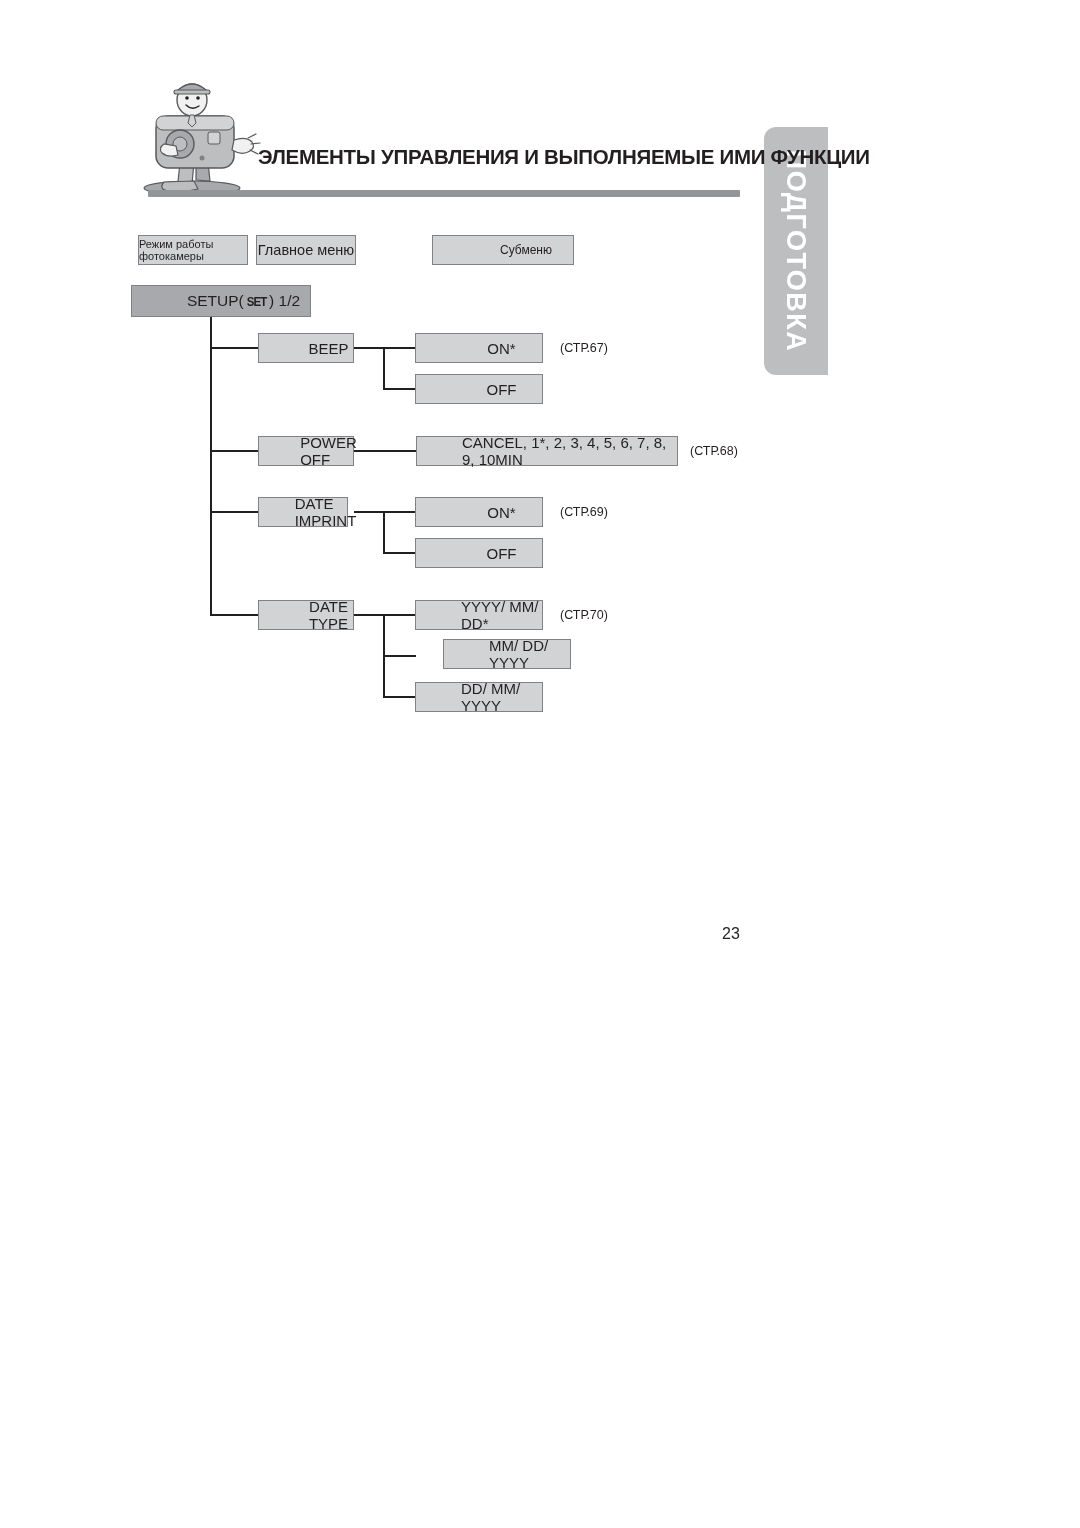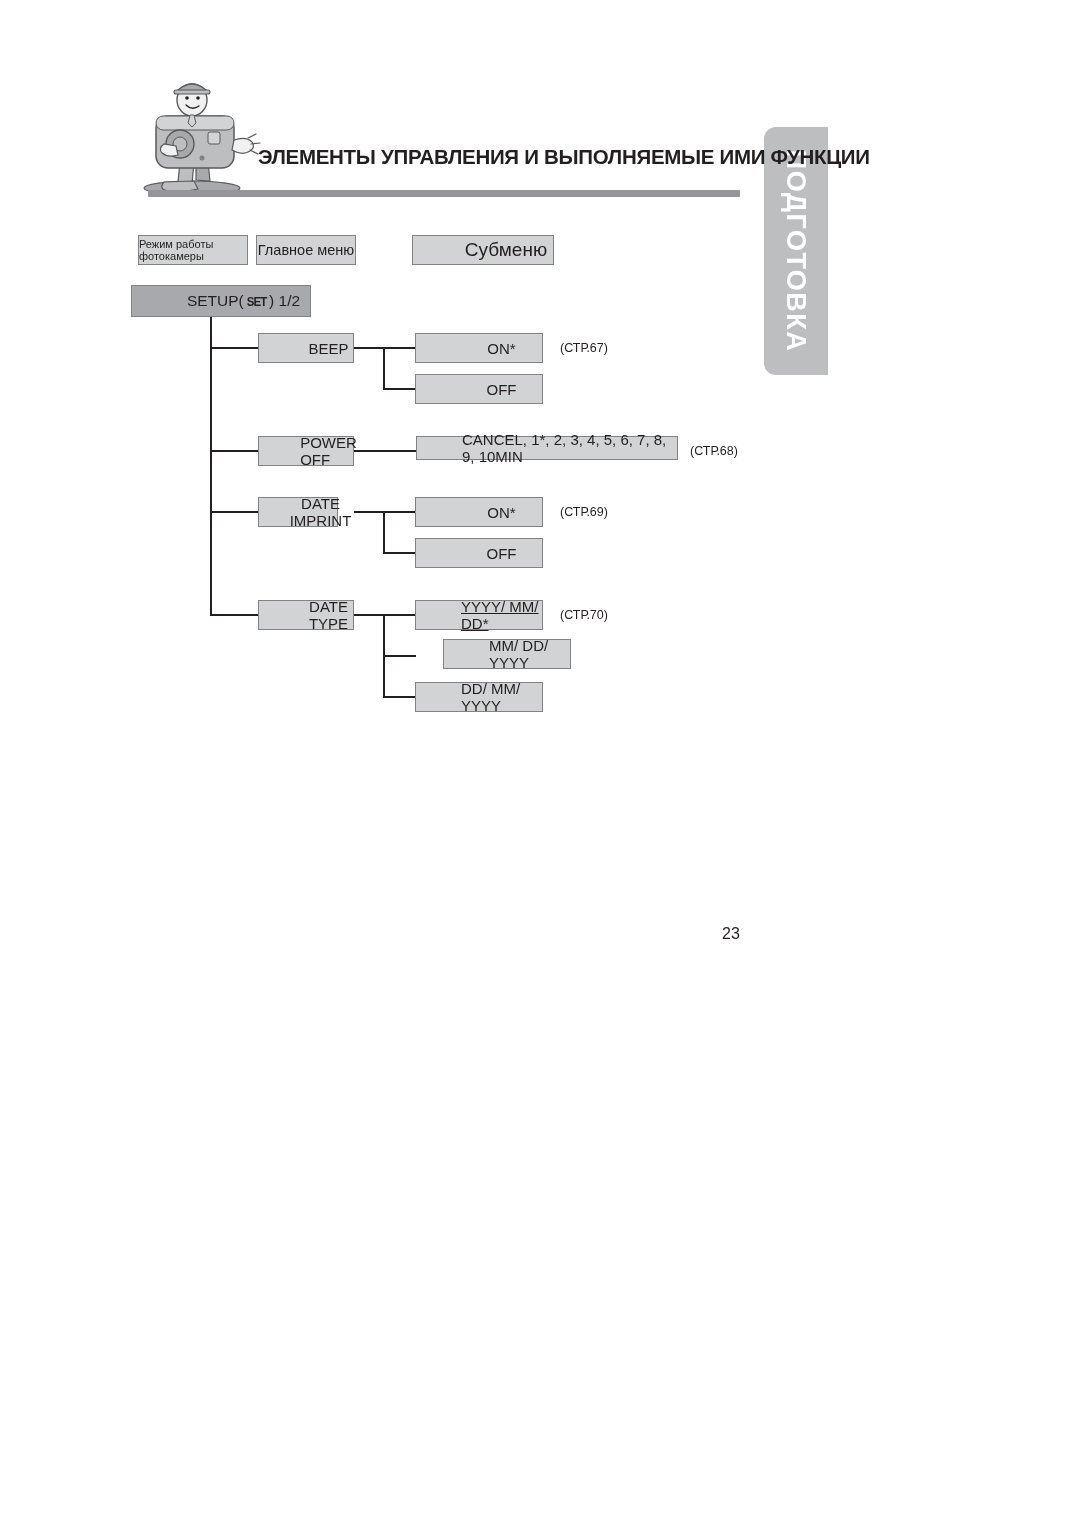--- a/index.html
+++ b/index.html
@@ -83,21 +83,21 @@
     background: #d1d3d4;
     border: 1.5px solid #808285;
     box-sizing: border-box;
     display: flex;
     align-items: center;
     justify-content: center;
     color: #231f20;
   }
   #legend-mode  { left: 138px; top: 235px; width: 110px; height: 30px; font-size: 11px; }
   #legend-main  { left: 256px; top: 235px; width: 100px; height: 30px; font-size: 14.5px; }
-  #legend-sub   { left: 412px; top: 235px; width: 142px; height: 30px; font-size: 19px; padding-left: 46px; }
+  #legend-sub   { left: 432px; top: 235px; width: 142px; height: 30px; font-size: 12px; padding-left: 46px; }
 
   
   .node {
     position: absolute;
     box-sizing: border-box;
     display: flex;
     align-items: center;
     justify-content: center;
     font-size: 15px;
     color: #231f20;
@@ -116,26 +116,26 @@
   .node.level3 {
     background: #d1d3d4;
     border: 1.5px solid #808285;
   }
 
   #node-setup       { left: 131px; top: 285px; width: 180px; height: 32px; }
   #node-beep        { left: 258px; top: 333px; width: 96px; height: 30px; }
   #node-beep-on     { left: 415px; top: 333px; width: 128px; height: 30px; }
   #node-beep-off    { left: 415px; top: 374px; width: 128px; height: 30px; }
   #node-poweroff    { left: 258px; top: 436px; width: 96px; height: 30px; }
-  #node-poweroff-v  { left: 416px; top: 436px; width: 262px; height: 24px; }
-  #node-dateimprint { left: 258px; top: 497px; width: 80px; height: 30px; text-align: center; }
+  #node-poweroff-v  { left: 416px; top: 436px; width: 262px; height: 30px; }
+  #node-dateimprint { left: 258px; top: 497px; width: 90px; height: 30px; }
   #node-di-on       { left: 415px; top: 497px; width: 128px; height: 30px; }
   #node-di-off      { left: 415px; top: 538px; width: 128px; height: 30px; }
   #node-datetype    { left: 258px; top: 600px; width: 96px; height: 30px; text-align: center; }
-  #node-dt-1        { left: 415px; top: 600px; width: 128px; height: 30px; text-decoration: underline; }
+  #node-dt-1        { left: 415px; top: 600px; width: 128px; height: 30px; }
   #node-dt-2        { left: 415px; top: 639px; width: 128px; height: 30px; margin-left: 28px; }
   #node-dt-3        { left: 415px; top: 682px; width: 128px; height: 30px; }
 
   
   .set-glyph {
     display: inline-block;
     font-weight: bold;
     font-size: 13.5px;
     letter-spacing: -1px;
     font-family: "Liberation Sans", sans-serif;

